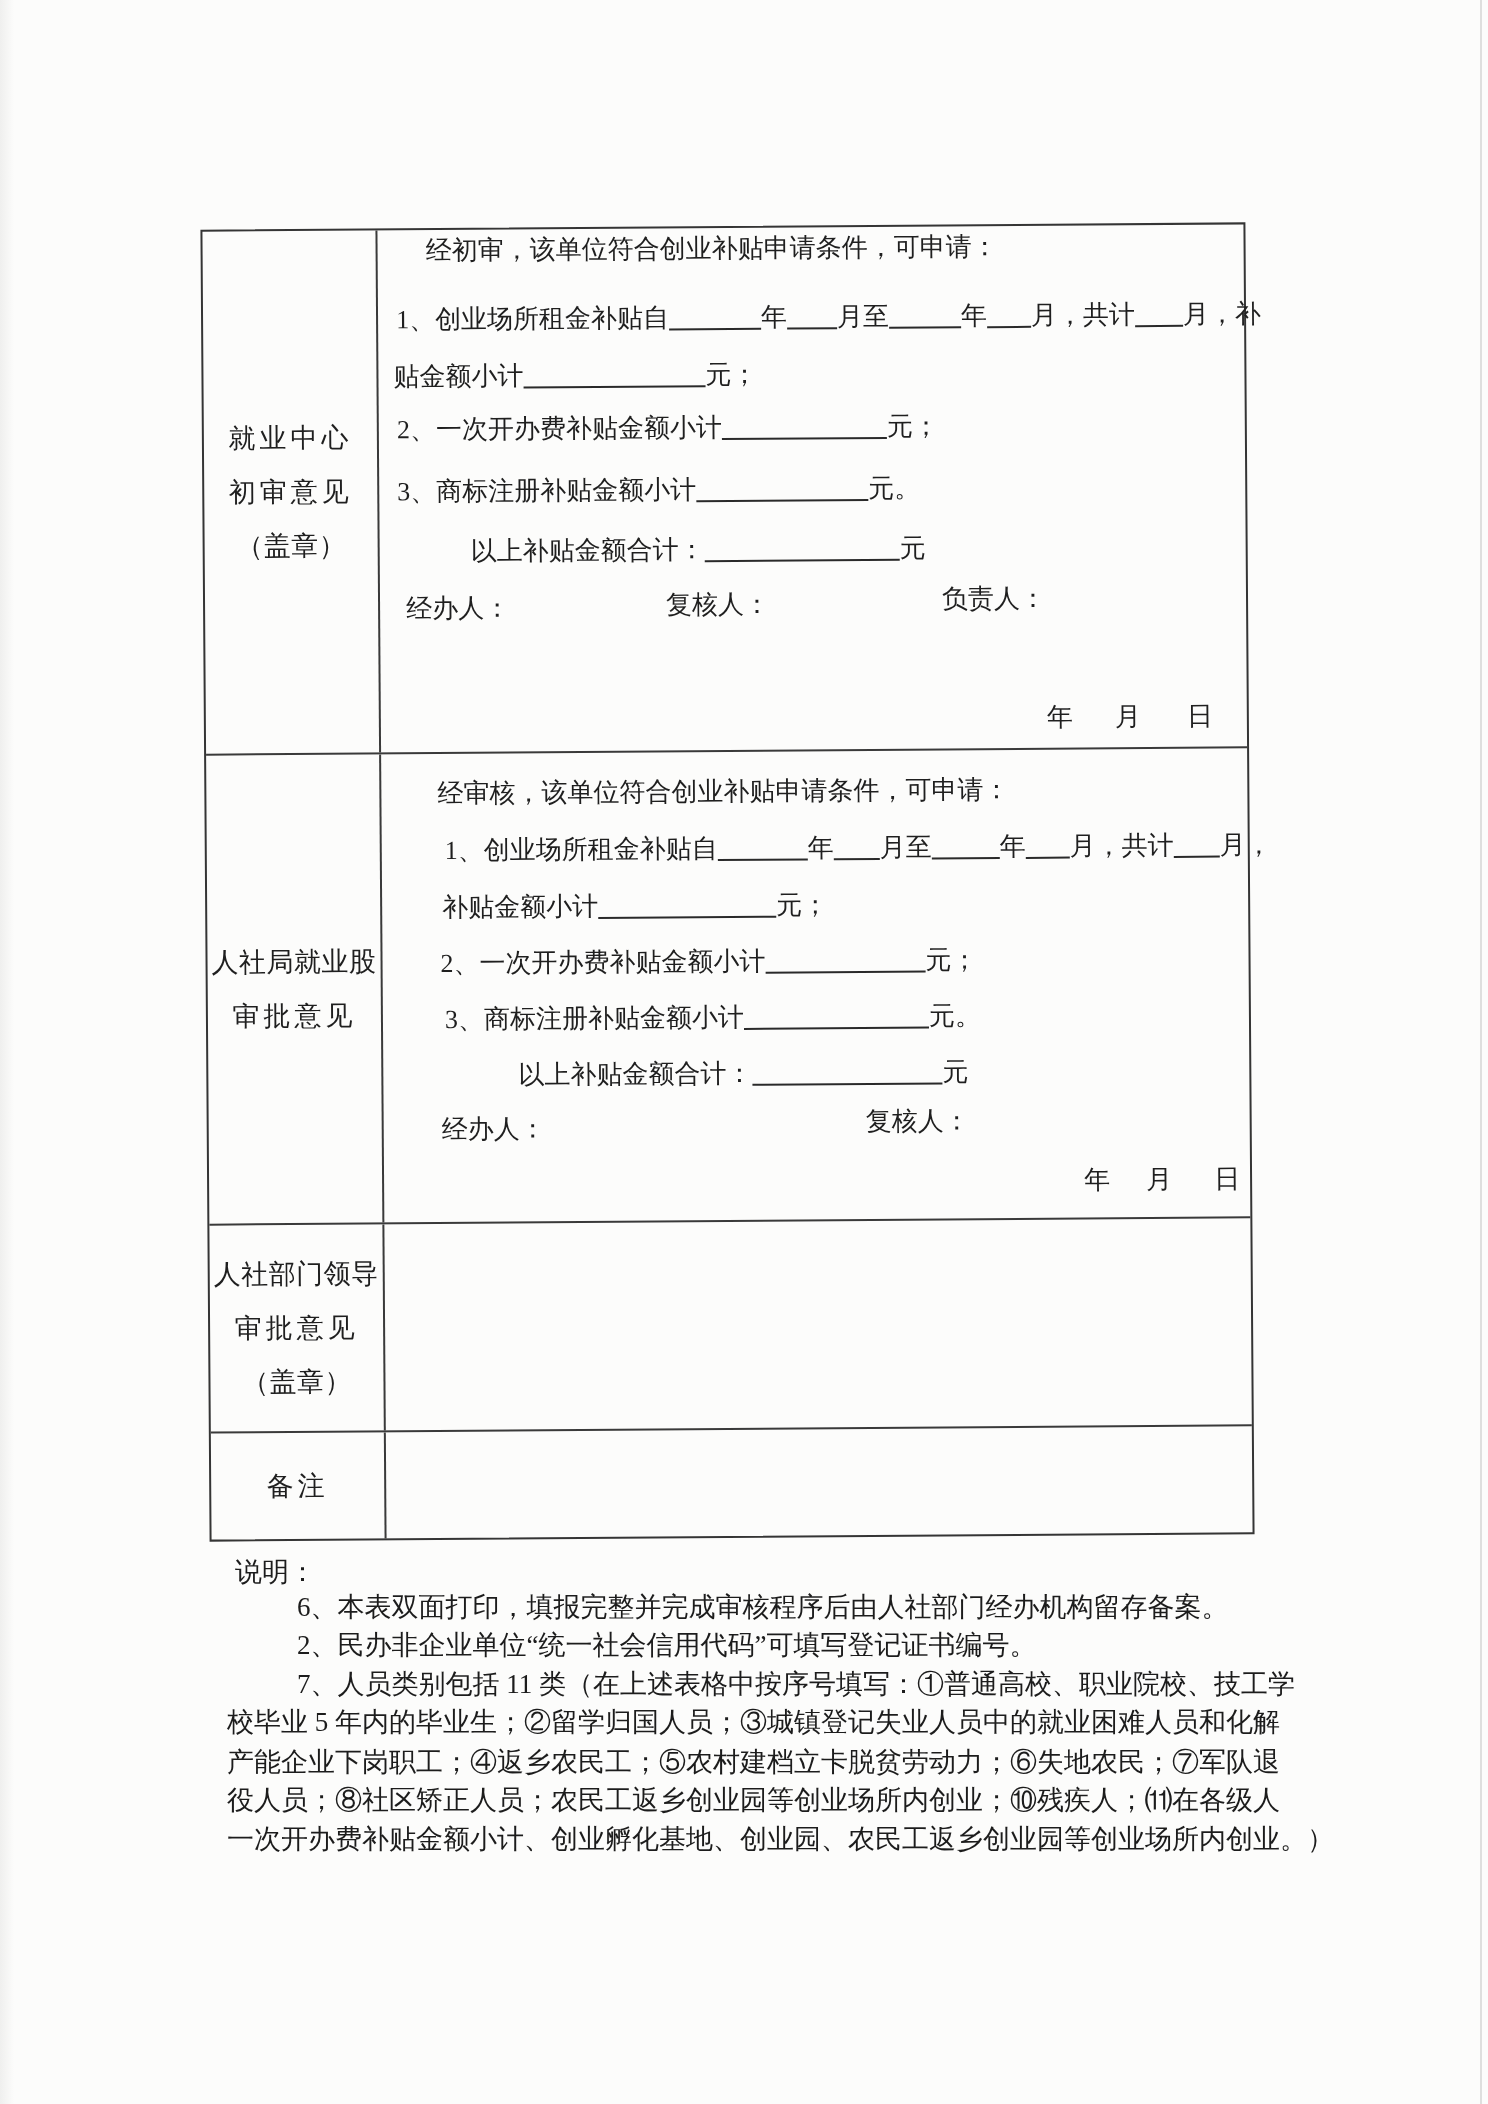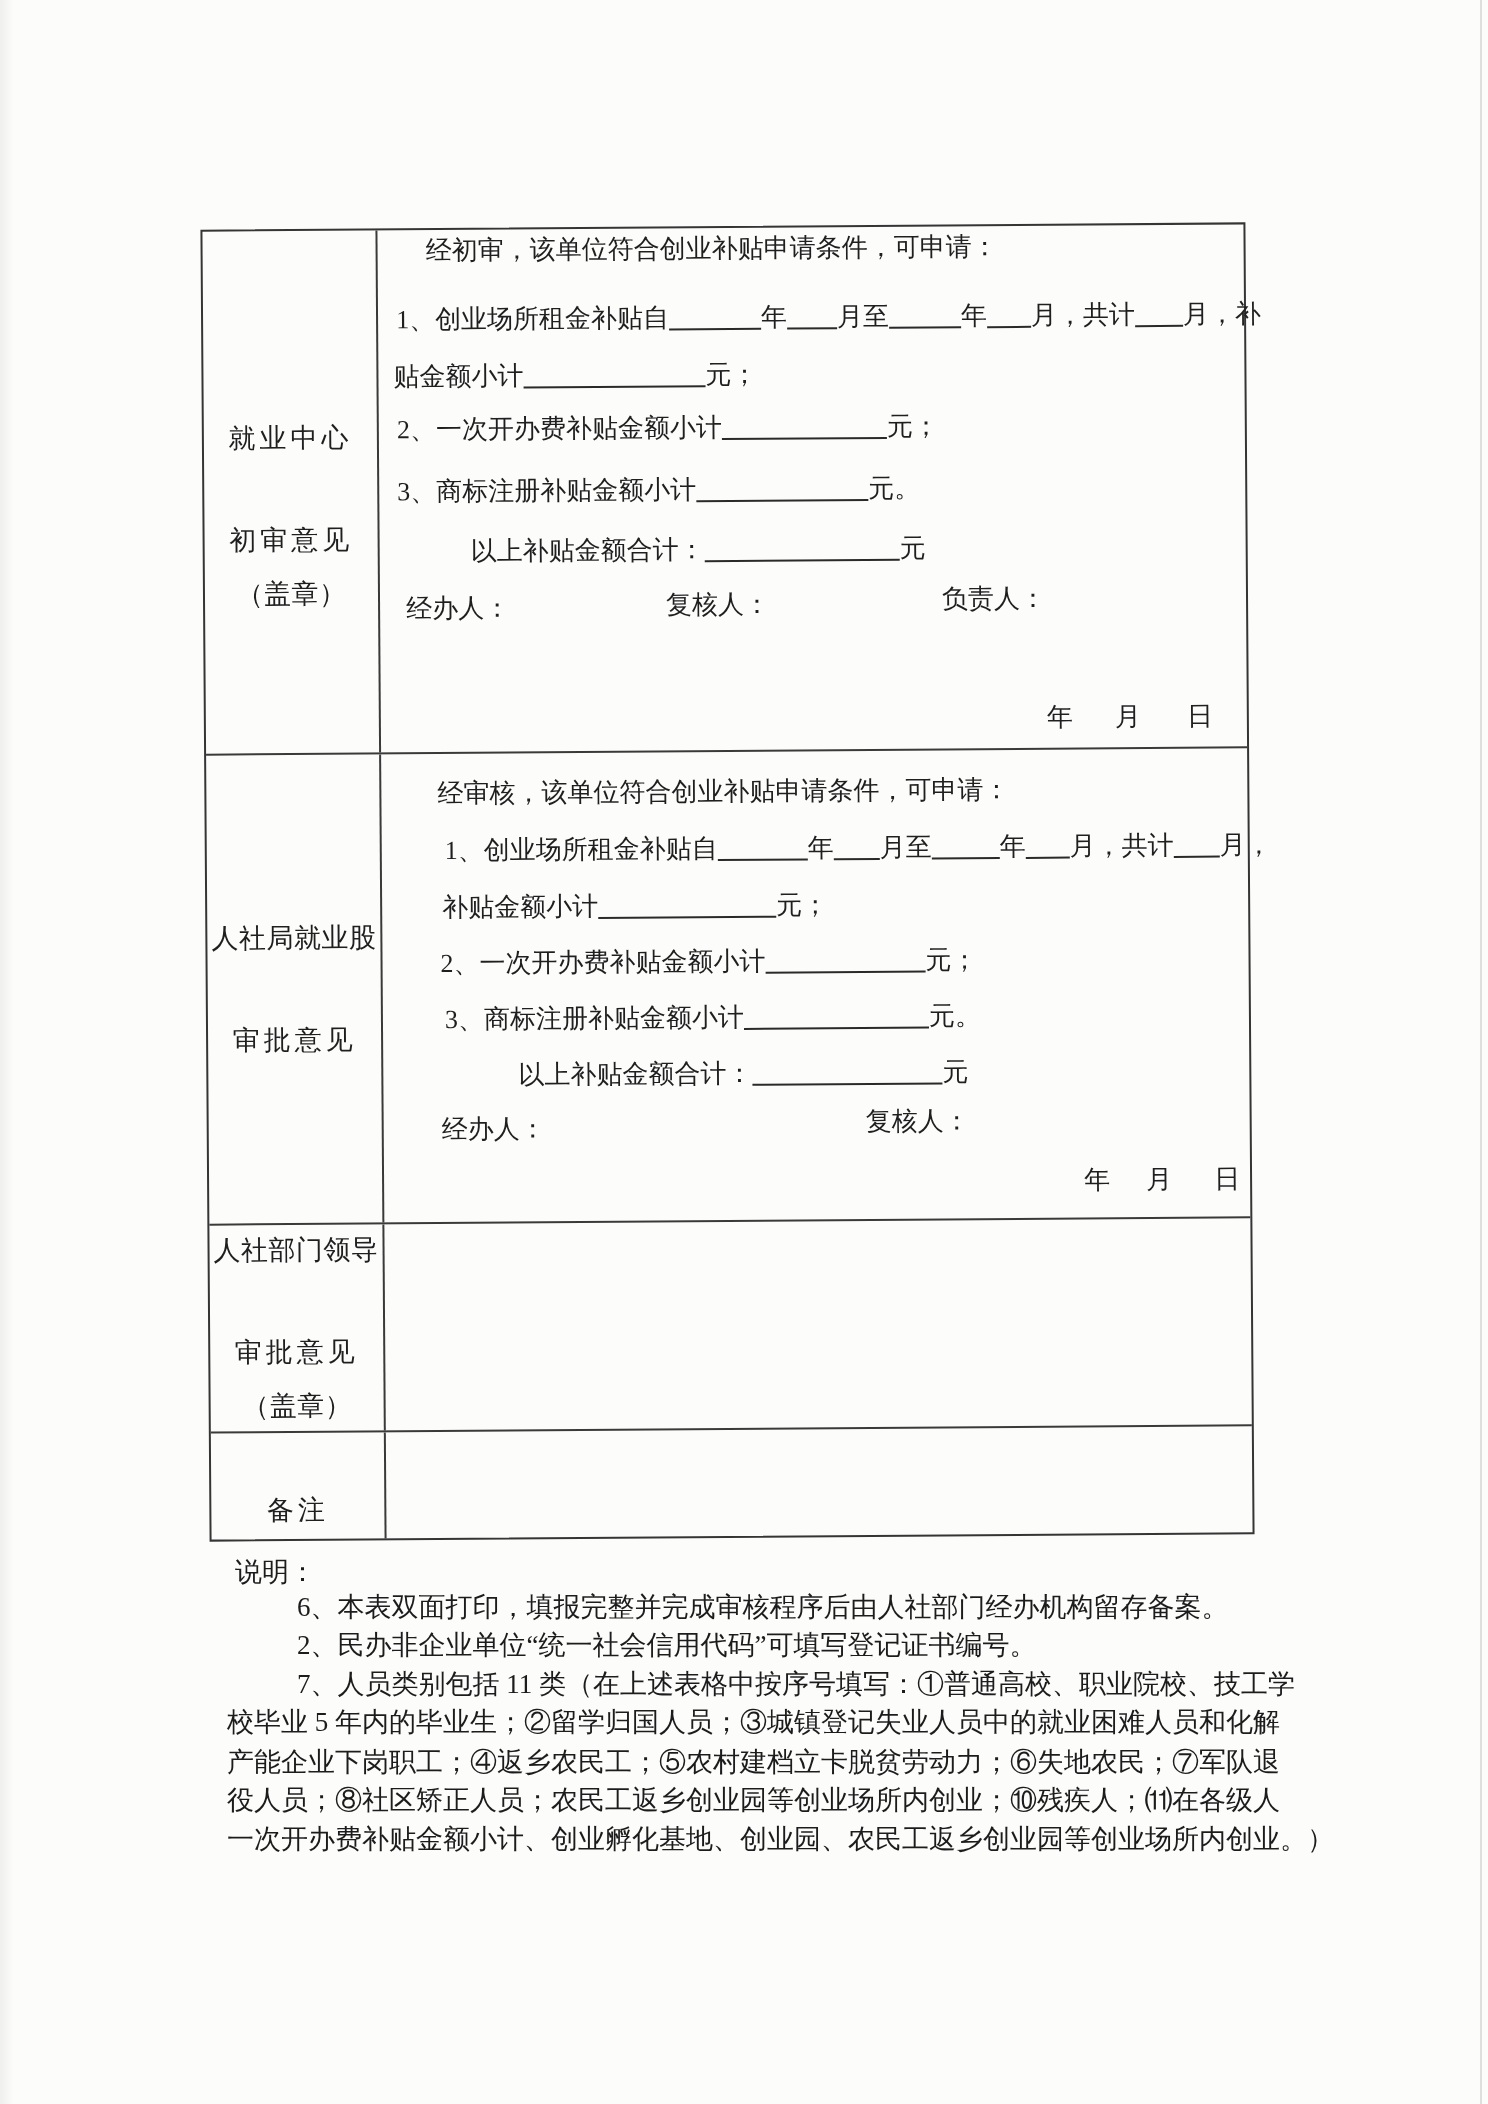--- a/index.html
+++ b/index.html
@@ -37,21 +37,21 @@
     display:flex;flex-direction:column;align-items:center;justify-content:center;
     gap:24px;
     font-size:27px;line-height:30px;
   }
   .cell-content{flex:1;position:relative;font-size:26px;}
   .r1 .cell-label,.r1 .cell-content{height:522px;}
   .r2 .cell-label,.r2 .cell-content{height:468px;}
   .r3 .cell-label,.r3 .cell-content{height:206px;}
   .r4 .cell-label,.r4 .cell-content{height:106px;}
 
-  .ls3{letter-spacing:4px;margin-top:48px;}
+  .ls3{letter-spacing:4px;}
   .ls0{letter-spacing:0.5px;}
 
   .line{
     position:absolute;white-space:nowrap;line-height:30px;
   }
   
   .bl{
     display:inline-block;height:20px;
     border-bottom:2px solid #2a2a2a;
     vertical-align:-4px;

